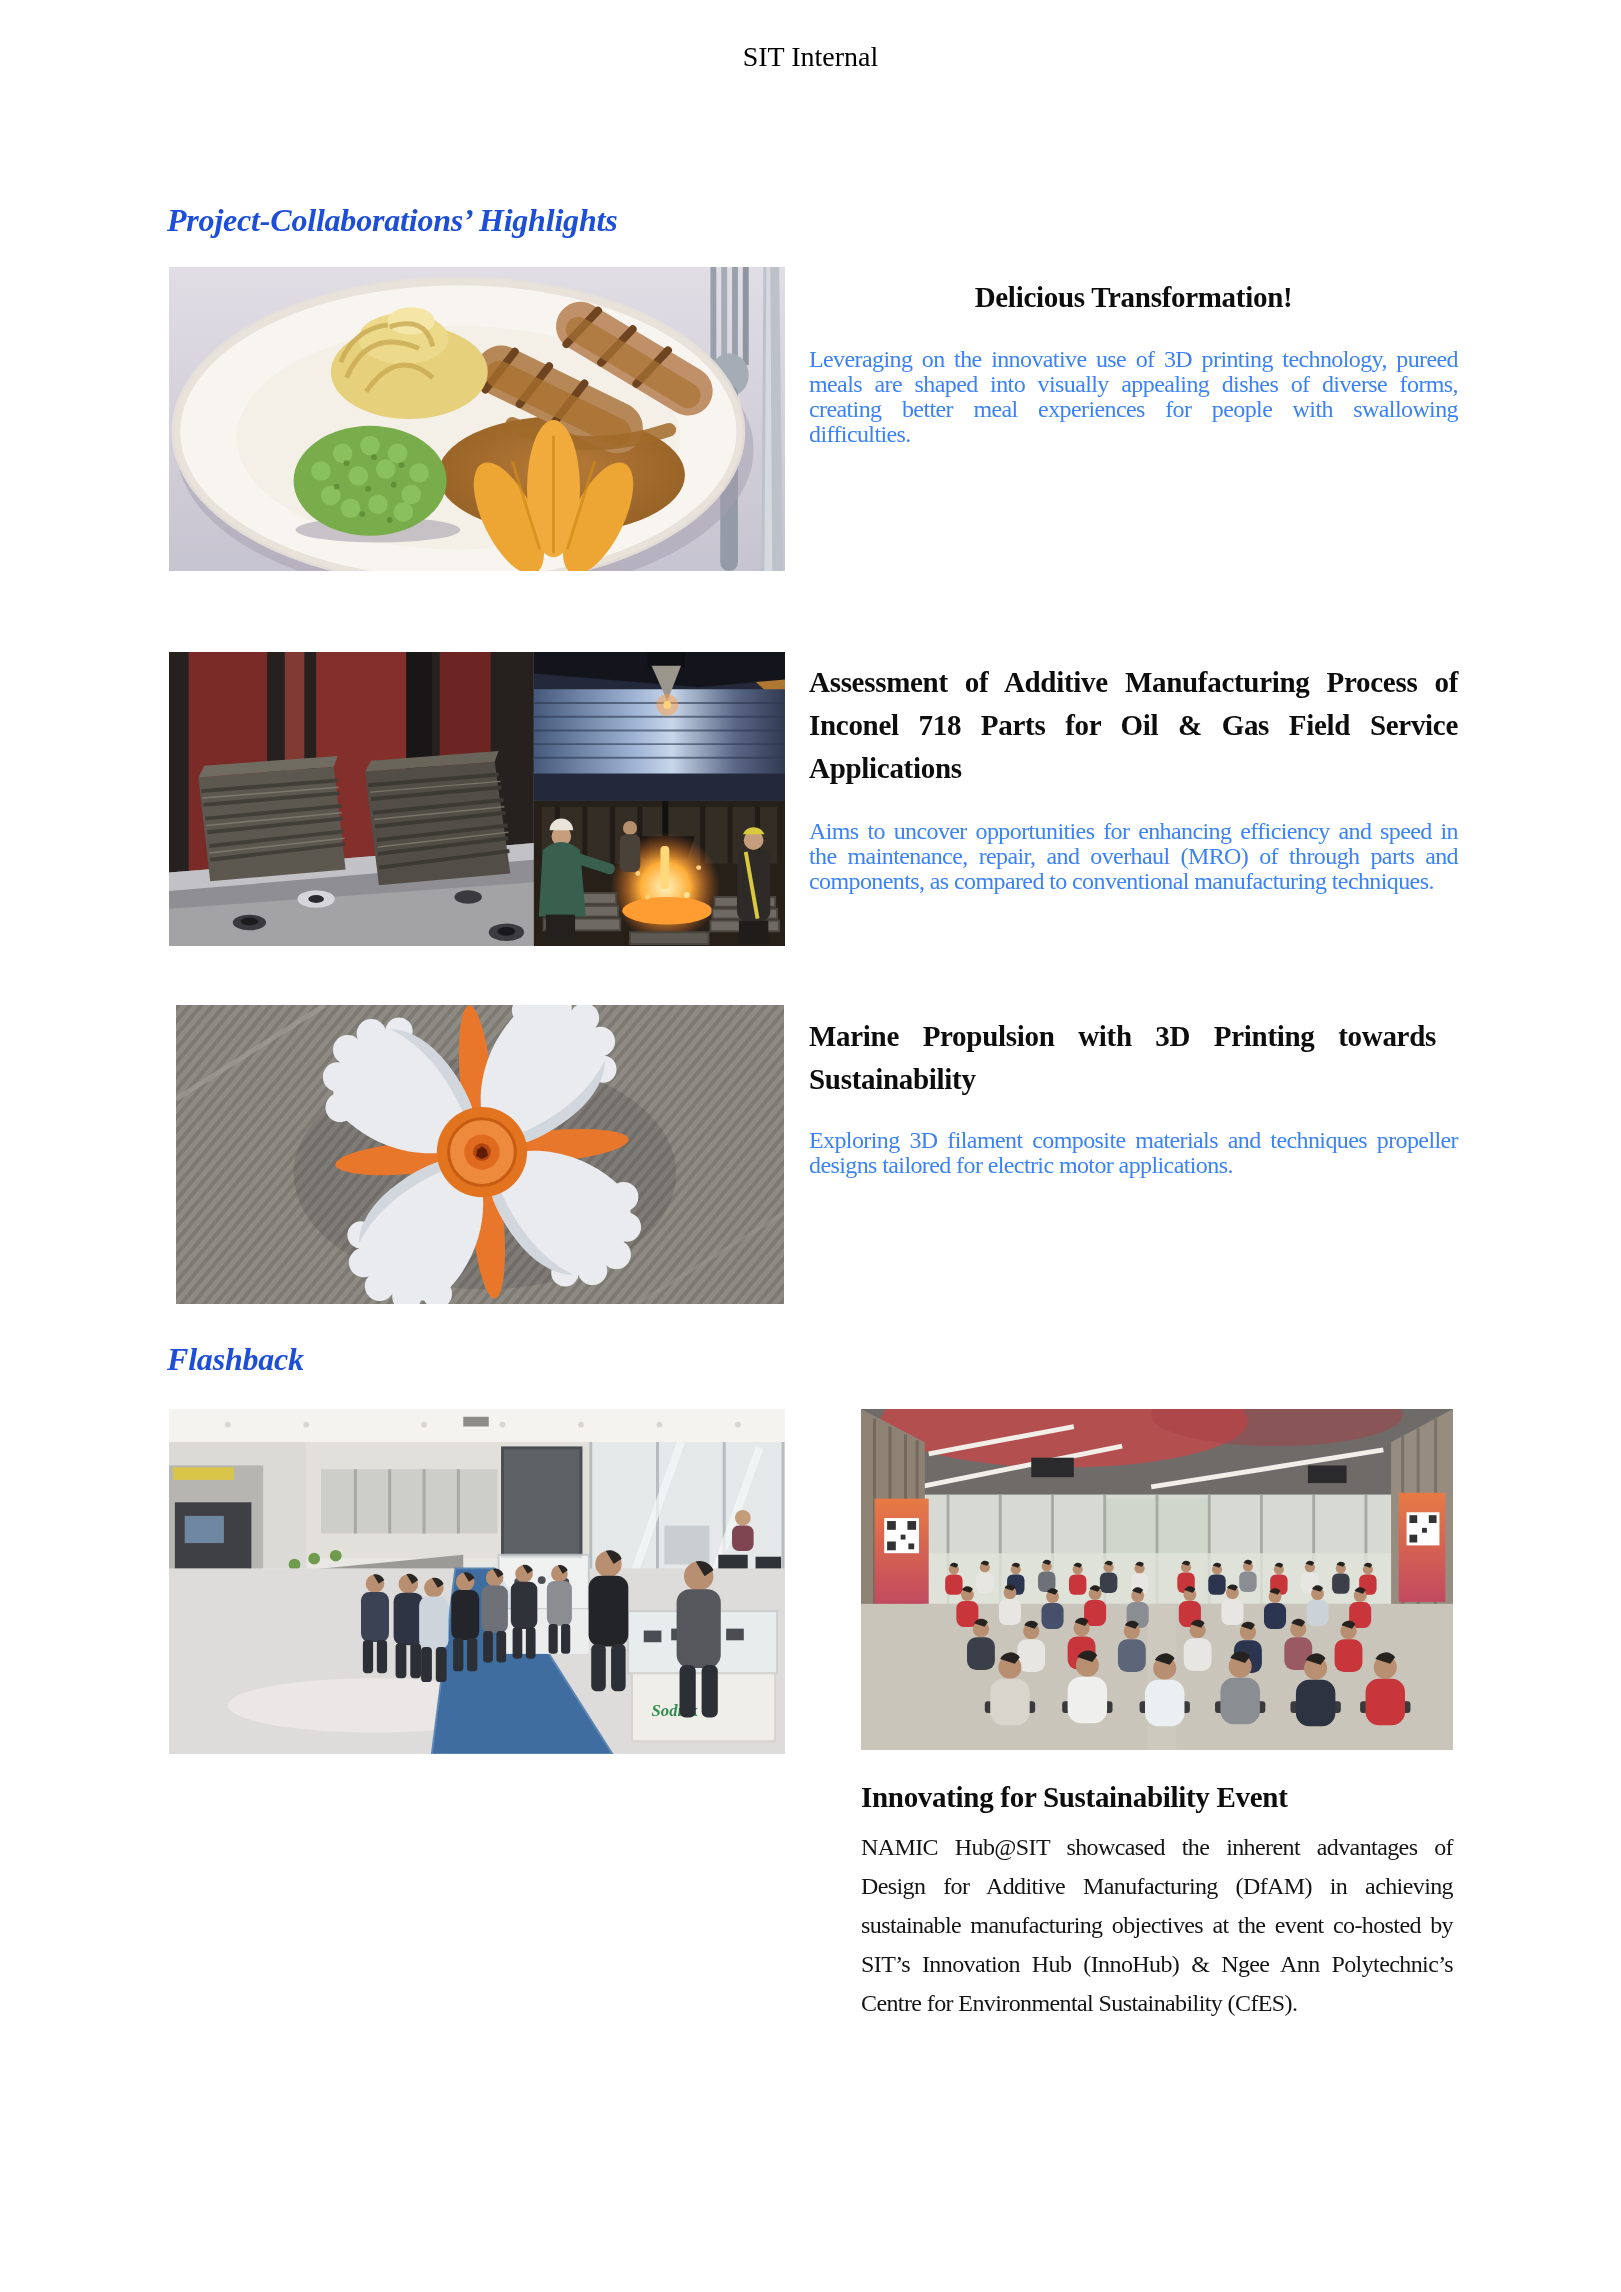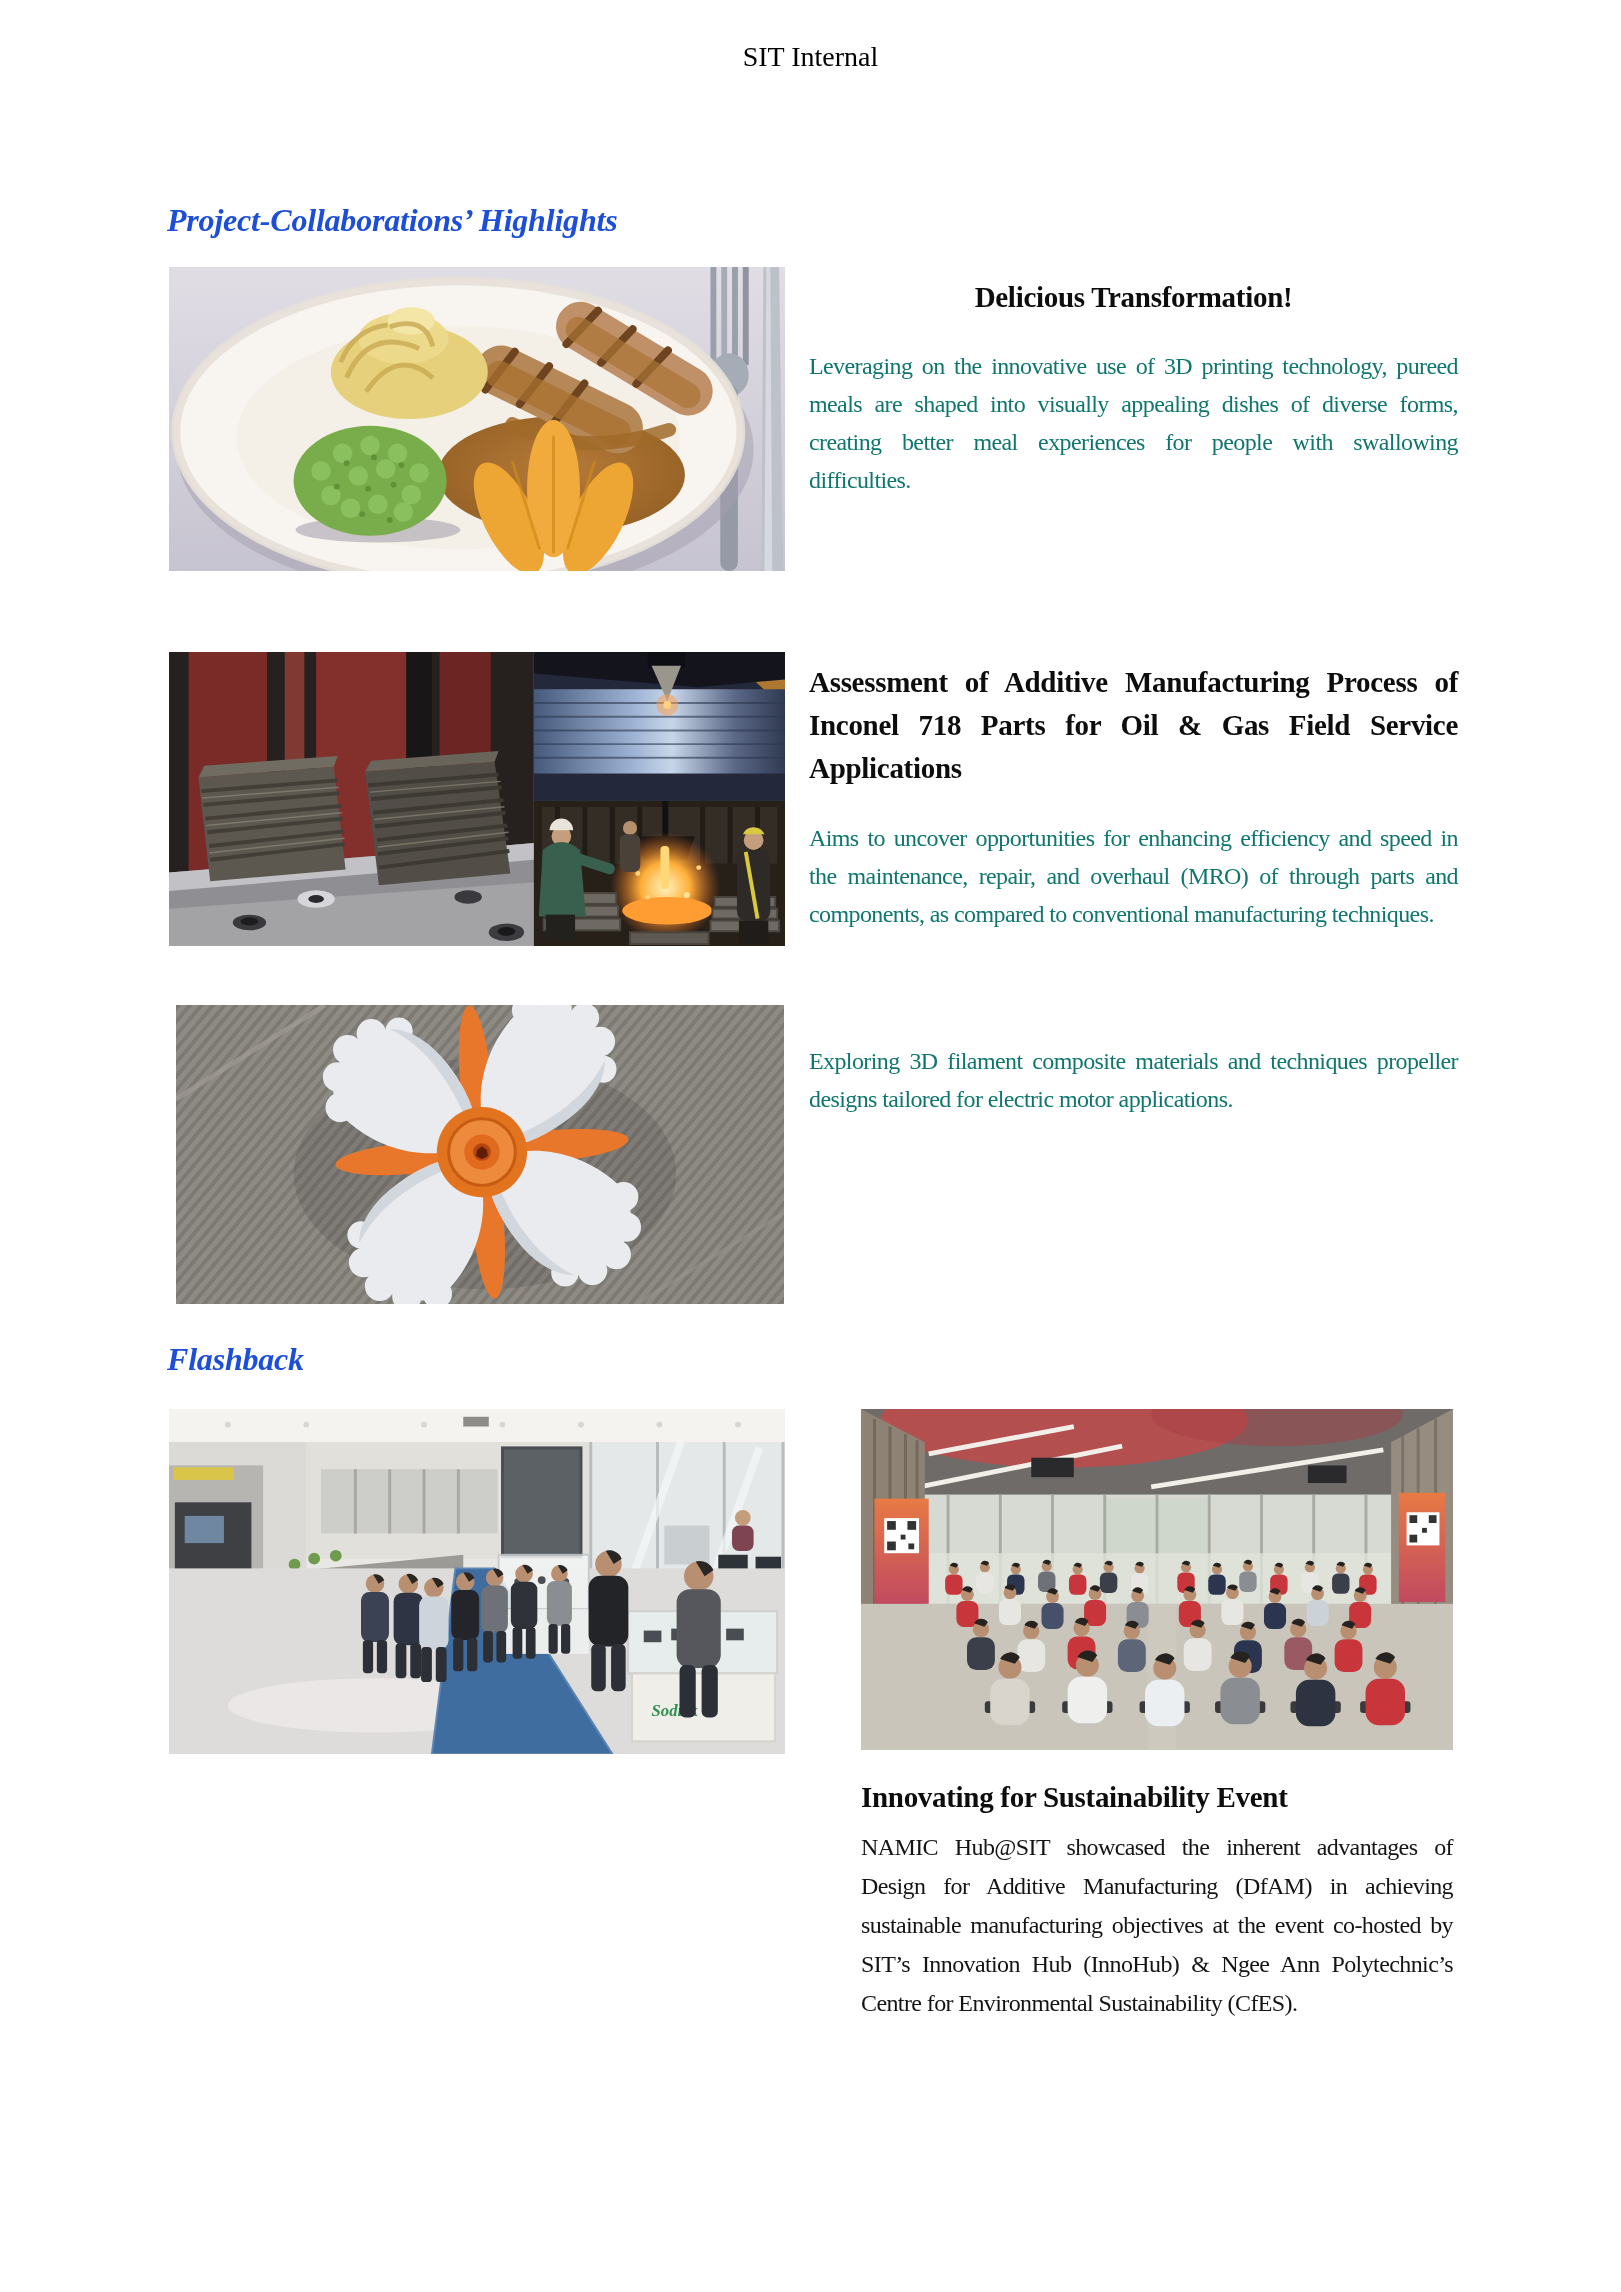--- a/index.html
+++ b/index.html
@@ -10,22 +10,22 @@
   .sec-title{position:absolute;margin:0;font-size:32px;font-weight:700;font-style:italic;
         color:#1d4ed8;letter-spacing:-0.2px;}
   #sec-title-1{left:167px;top:202px;}
   #sec-title-2{left:167px;top:1341px;}
   figure.photo{position:absolute;margin:0;overflow:hidden;}
   figure.photo svg{display:block;width:100%;height:100%;}
   .textcol{position:absolute;}
   .textcol h2{margin:0;font-size:29px;font-weight:700;line-height:43px;letter-spacing:-0.3px;
         text-align:justify;color:#0d0d0d;}
   .textcol h2.single{text-align:center;line-height:41px;}
-  .textcol p{margin:29px 0 0 0;font-size:24px;line-height:38px;letter-spacing:-0.6px;
-        text-align:justify;color:#0f766e;}
+  .textcol p{margin:29px 0 0 0;font-size:24px;line-height:25px;letter-spacing:-0.6px;
+        text-align:justify;color:#3b82f6;}
   .col{position:absolute;}
   .col .photo2{position:relative;display:block;margin:0;overflow:hidden;}
   .col .photo2 svg{display:block;width:100%;height:100%;}
   .col h3{margin:29px 0 0 0;font-size:29px;font-weight:700;line-height:37px;letter-spacing:-0.3px;color:#0d0d0d;}
   .col p{margin:11.8px 0 0 0;font-size:24px;line-height:39px;letter-spacing:-0.6px;
         text-align:justify;color:#141414;}
 </style>
 </head>
 <body>
 
@@ -269,20 +269,21 @@
           <circle r="34" fill="#ee8a3c" stroke="#c55c12" stroke-width="3"></circle>
           <circle r="18" fill="#e06a1e"></circle>
           <circle r="9" fill="#b5450f"></circle>
           <polygon points="0,-6 5,-2 6,4 0,7 -6,4 -5,-2" fill="#5f1d06"></polygon>
         </g>
       </g>
     </svg>
   </figure>
 
   <div class="textcol" style="left:809px;top:1015px;width:649px">
+    <h2 style="max-width:627px">Marine Propulsion with 3D Printing towards Sustainability</h2>
     <p style="margin-top:27.4px">Exploring 3D filament composite materials and techniques propeller designs tailored for electric motor applications.</p>
   </div>
 
   <h1 class="sec-title" id="sec-title-2">Flashback</h1>
 
   <div class="col" style="left:169px;top:1409px;width:617px">
     <figure class="photo2" style="width:616px;height:345px">
       <svg viewBox="0 0 628 355" preserveAspectRatio="none">
         <defs>
           <g id="psn">

